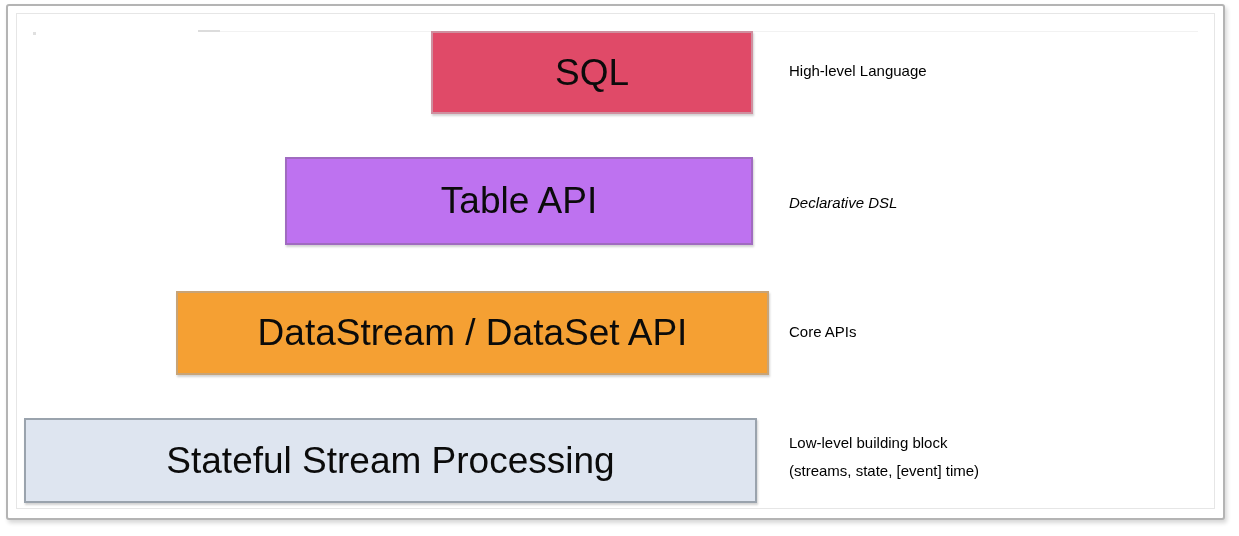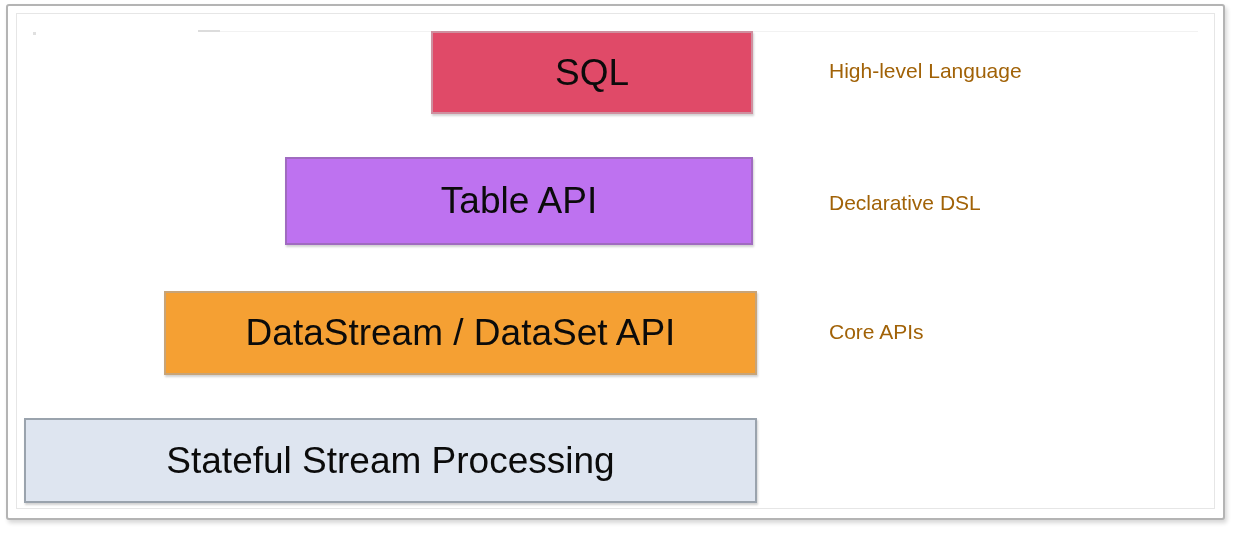--- a/index.html
+++ b/index.html
@@ -98,21 +98,21 @@
     width: 468px;
     height: 88px;
     background: #be72f0;
     border: 2px solid #a06bc0;
     font-size: 37px;
     box-shadow: 1px 2px 2px rgba(0,0,0,0.18);
     justify-content: center;
   }
 
   .bar-datastream {
-    left: 164px;
+    left: 176px;
     top: 291px;
     width: 593px;
     height: 84px;
     background: #f5a033;
     border: 2px solid #c8a477;
     font-size: 37px;
     box-shadow: 1px 2px 2px rgba(0,0,0,0.18);
   }
 
   .bar-stateful {
@@ -123,28 +123,27 @@
     background: #dee5f0;
     border: 2px solid #9aa3ad;
     font-size: 37px;
     box-shadow: 1px 2px 2px rgba(0,0,0,0.18);
     align-items: center;
   }
 
   .side-label {
     position: absolute;
     left: 789px;
-    color: #a16207;
-    font-size: 21px;
+    color: #000000;
+    font-size: 15px;
     line-height: 28px;
     white-space: pre-line;
-    margin-left: 40px;
   }
   .label-sql       { top: 57px; }
-  .label-table     { top: 189px; }
+  .label-table     { top: 189px; font-style: italic; }
   .label-core      { top: 318px; text-align: right; }
   .label-stateful  { top: 429px; }
 </style>
 </head>
 <body>
 
 <div id="canvas">
 
   <div id="slide-frame">
     <div id="slide-inner"></div>
@@ -169,14 +168,16 @@
   <div class="layer-bar bar-stateful">
     <span>Stateful Stream Processing</span>
   </div>
 
   <div class="side-label label-sql">High-level Language</div>
 
   <div class="side-label label-table">Declarative DSL</div>
 
   <div class="side-label label-core">Core APIs</div>
 
+  <div class="side-label label-stateful">Low-level building block
+(streams, state, [event] time)</div>
 
 </div>
 
 </body></html>

